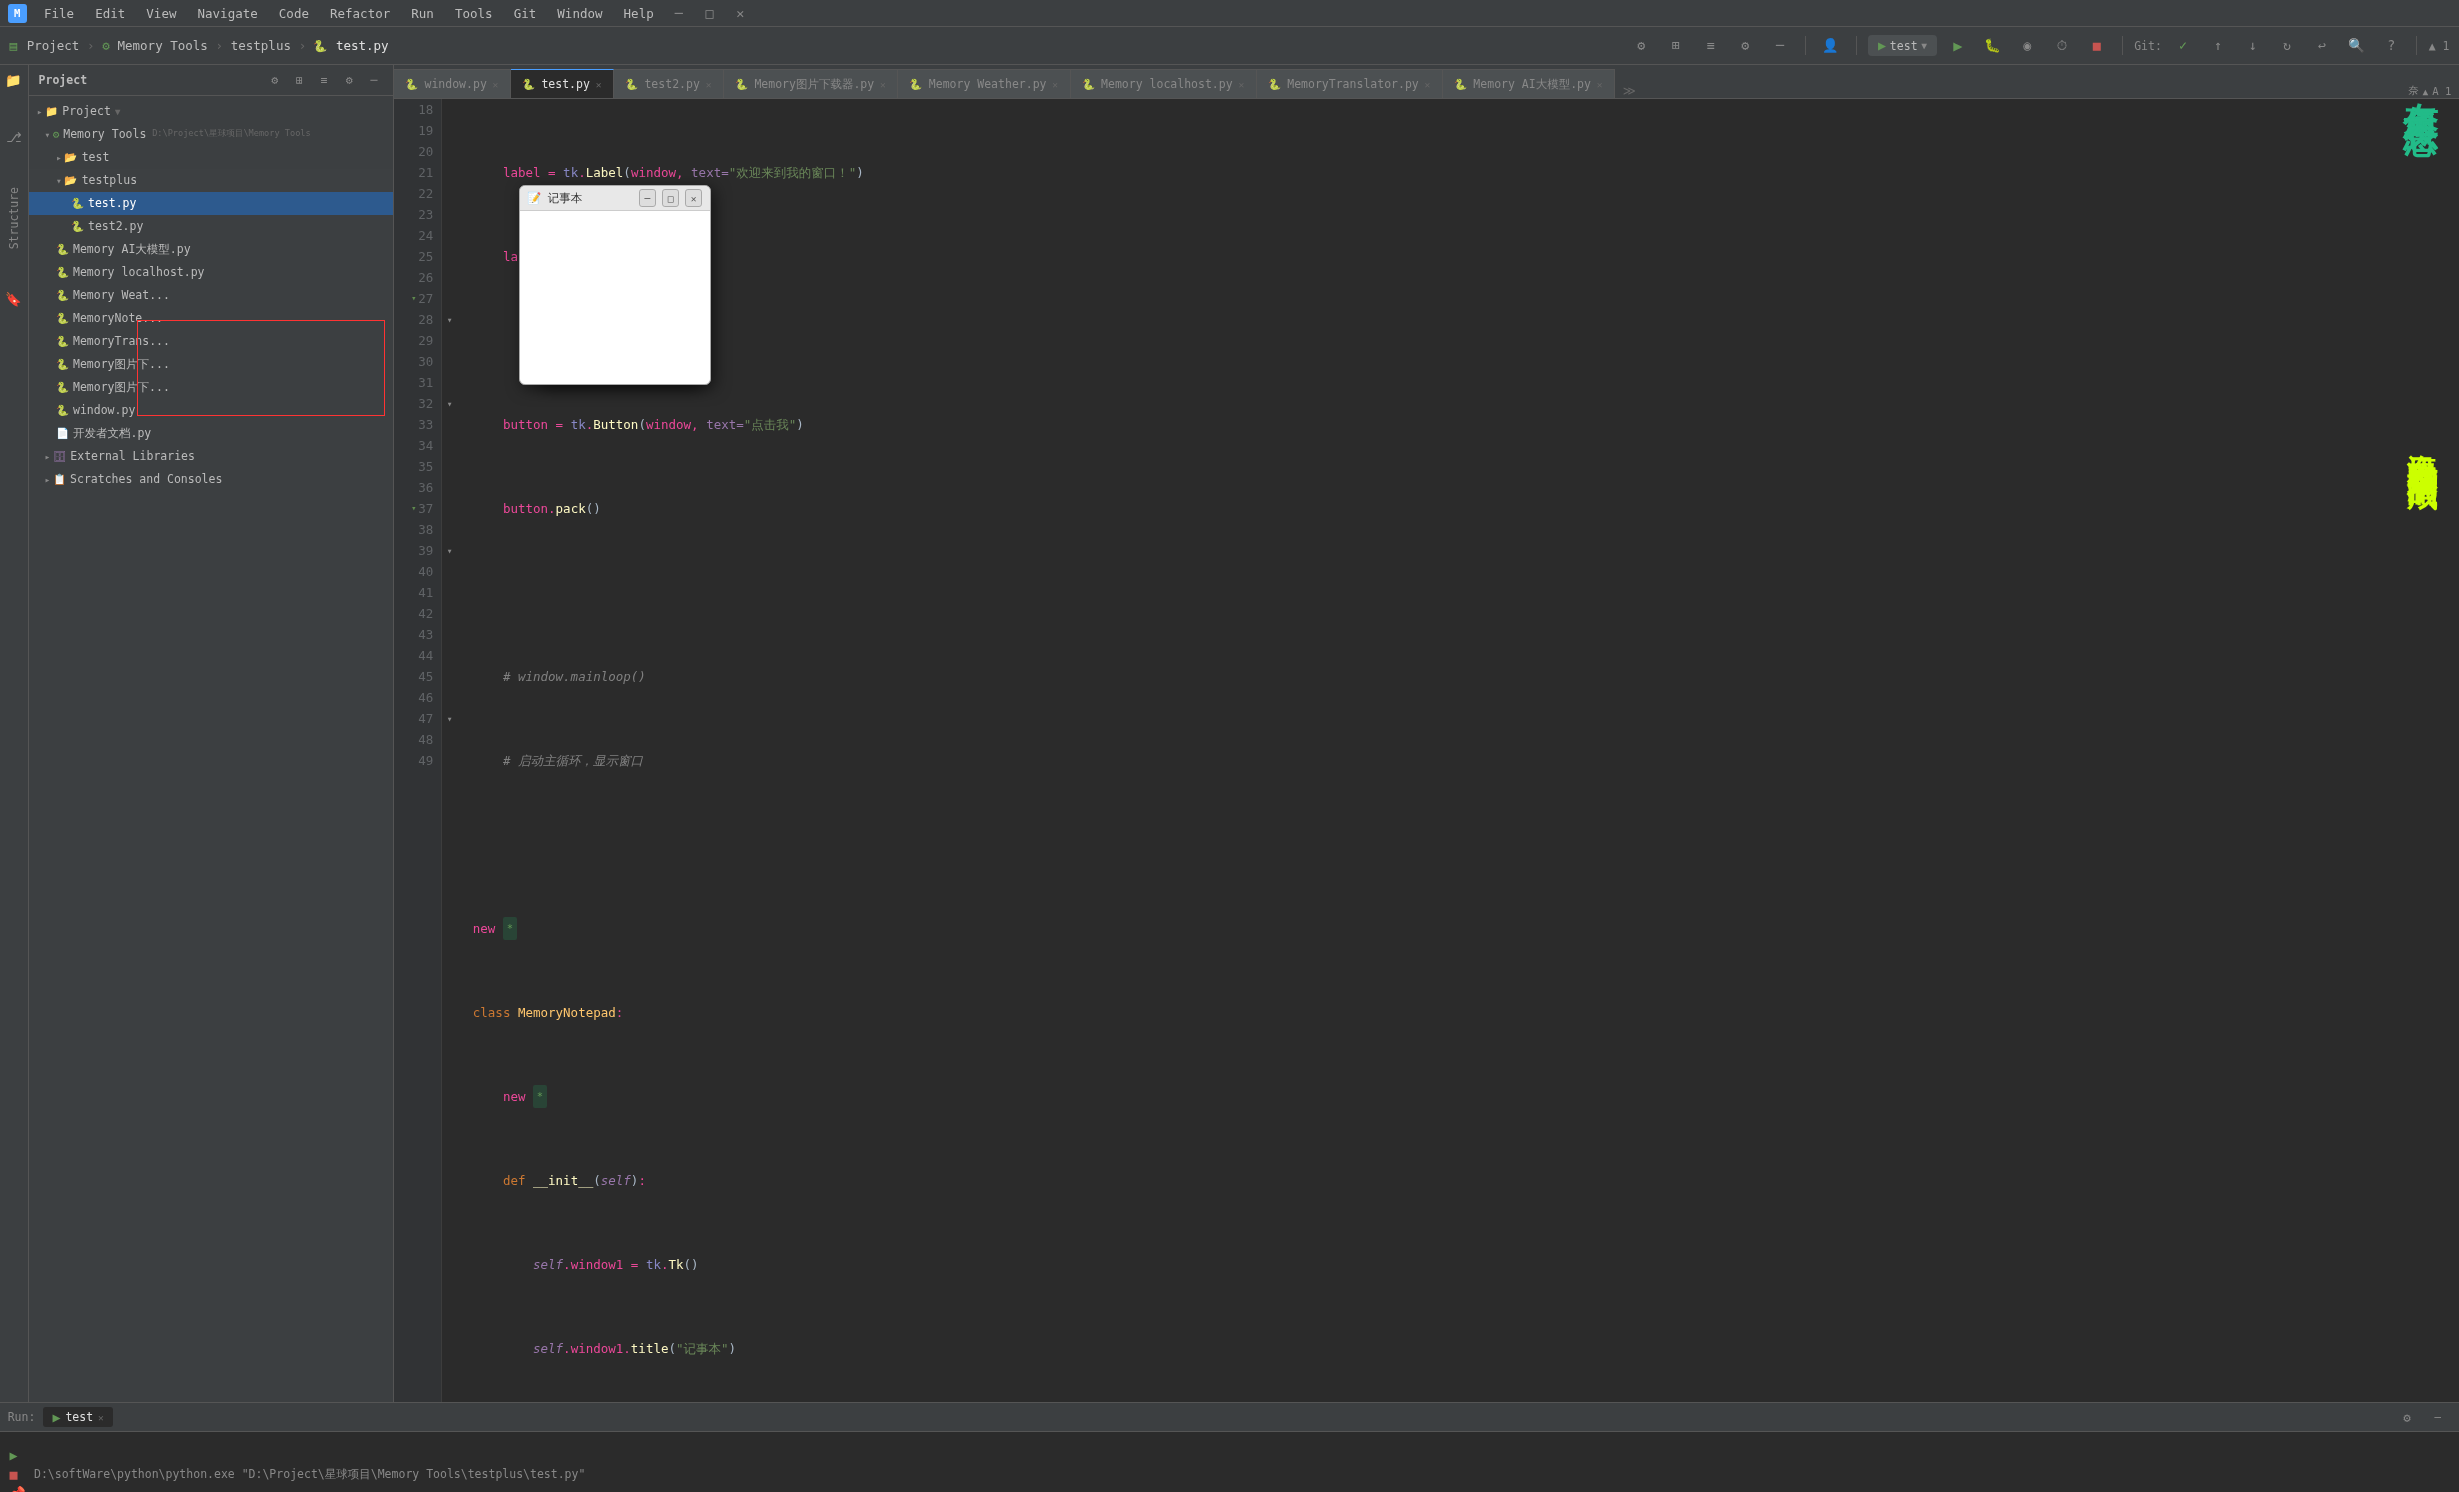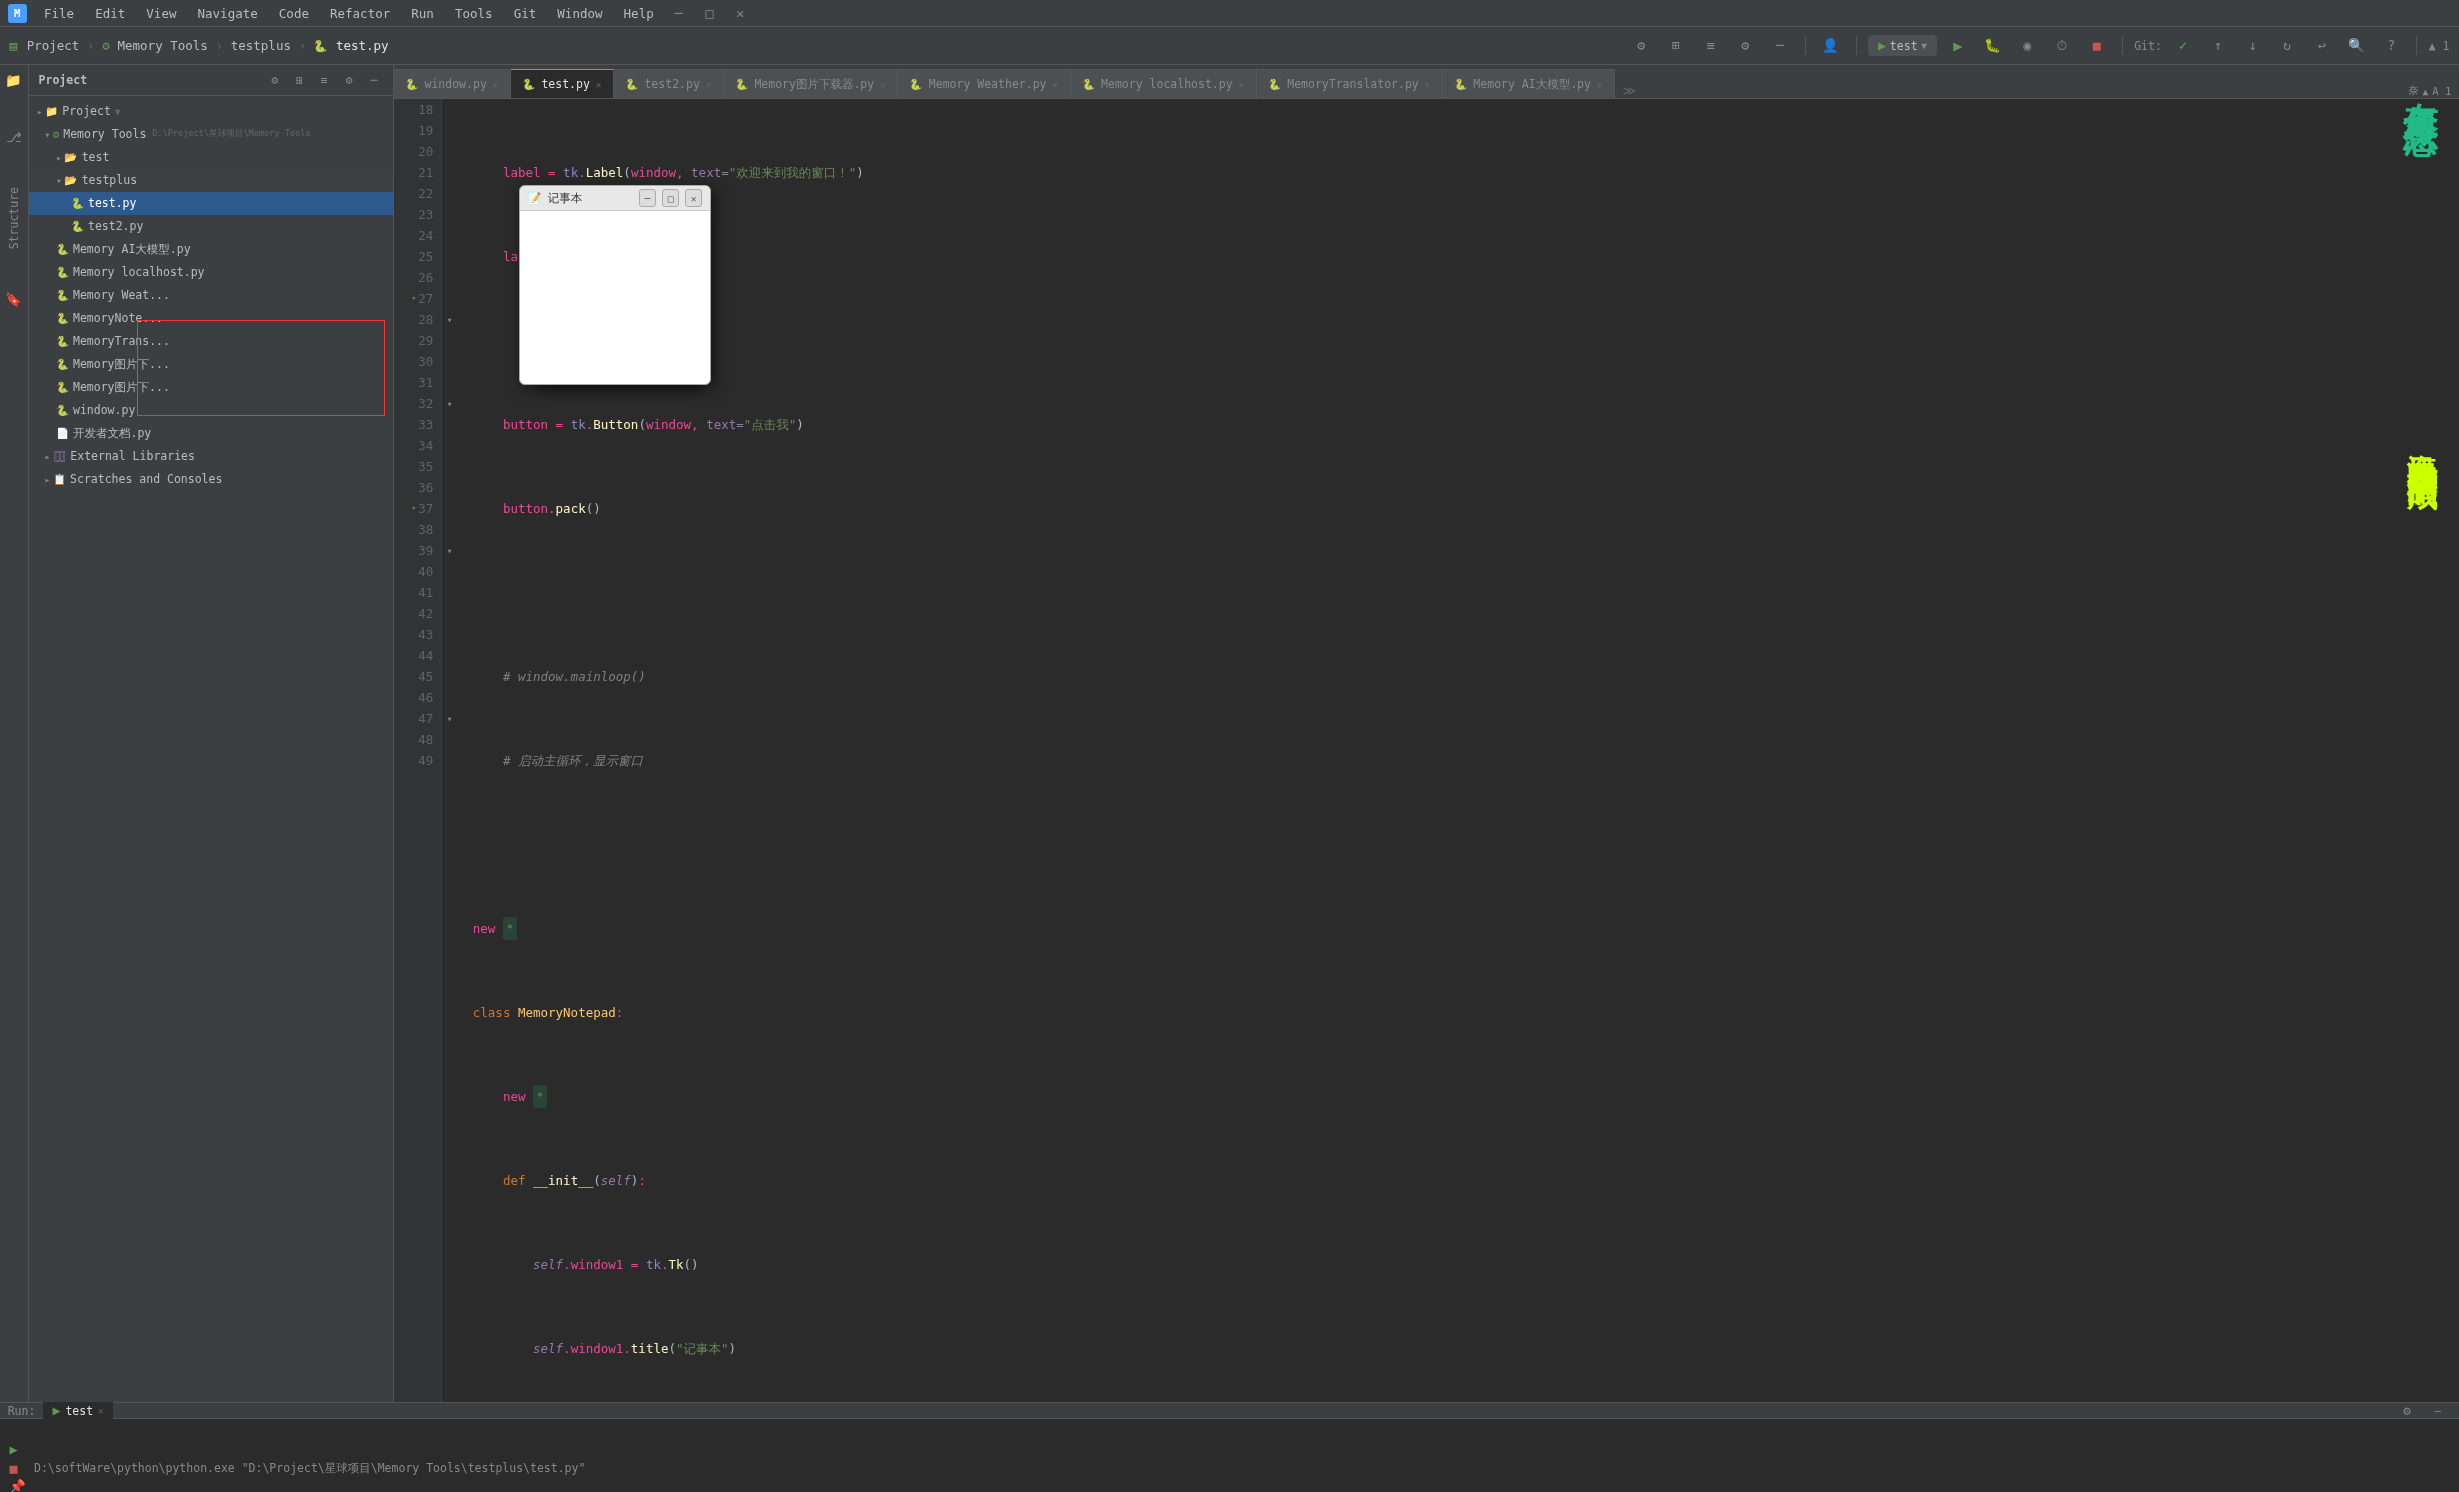--- a/index.html
+++ b/index.html
@@ -248,21 +248,21 @@
       padding: 3.8px 7.7px;
       gap: 5.8px;
       height: 25px;
     }
     .dialog-body2 {
       background: white;
       height: 144px;
       border-radius: 0 0 5.8px 5.8px;
     }
     .run-tab-bar {
-      height: 16px;
+      height: 29px;
       background: #3c3f41;
       display: flex;
       align-items: center;
       padding: 0 7.7px;
       gap: 3.8px;
       border-bottom: 1px solid #555;
     }
     .run-tab {
       display: flex;
       align-items: center;

